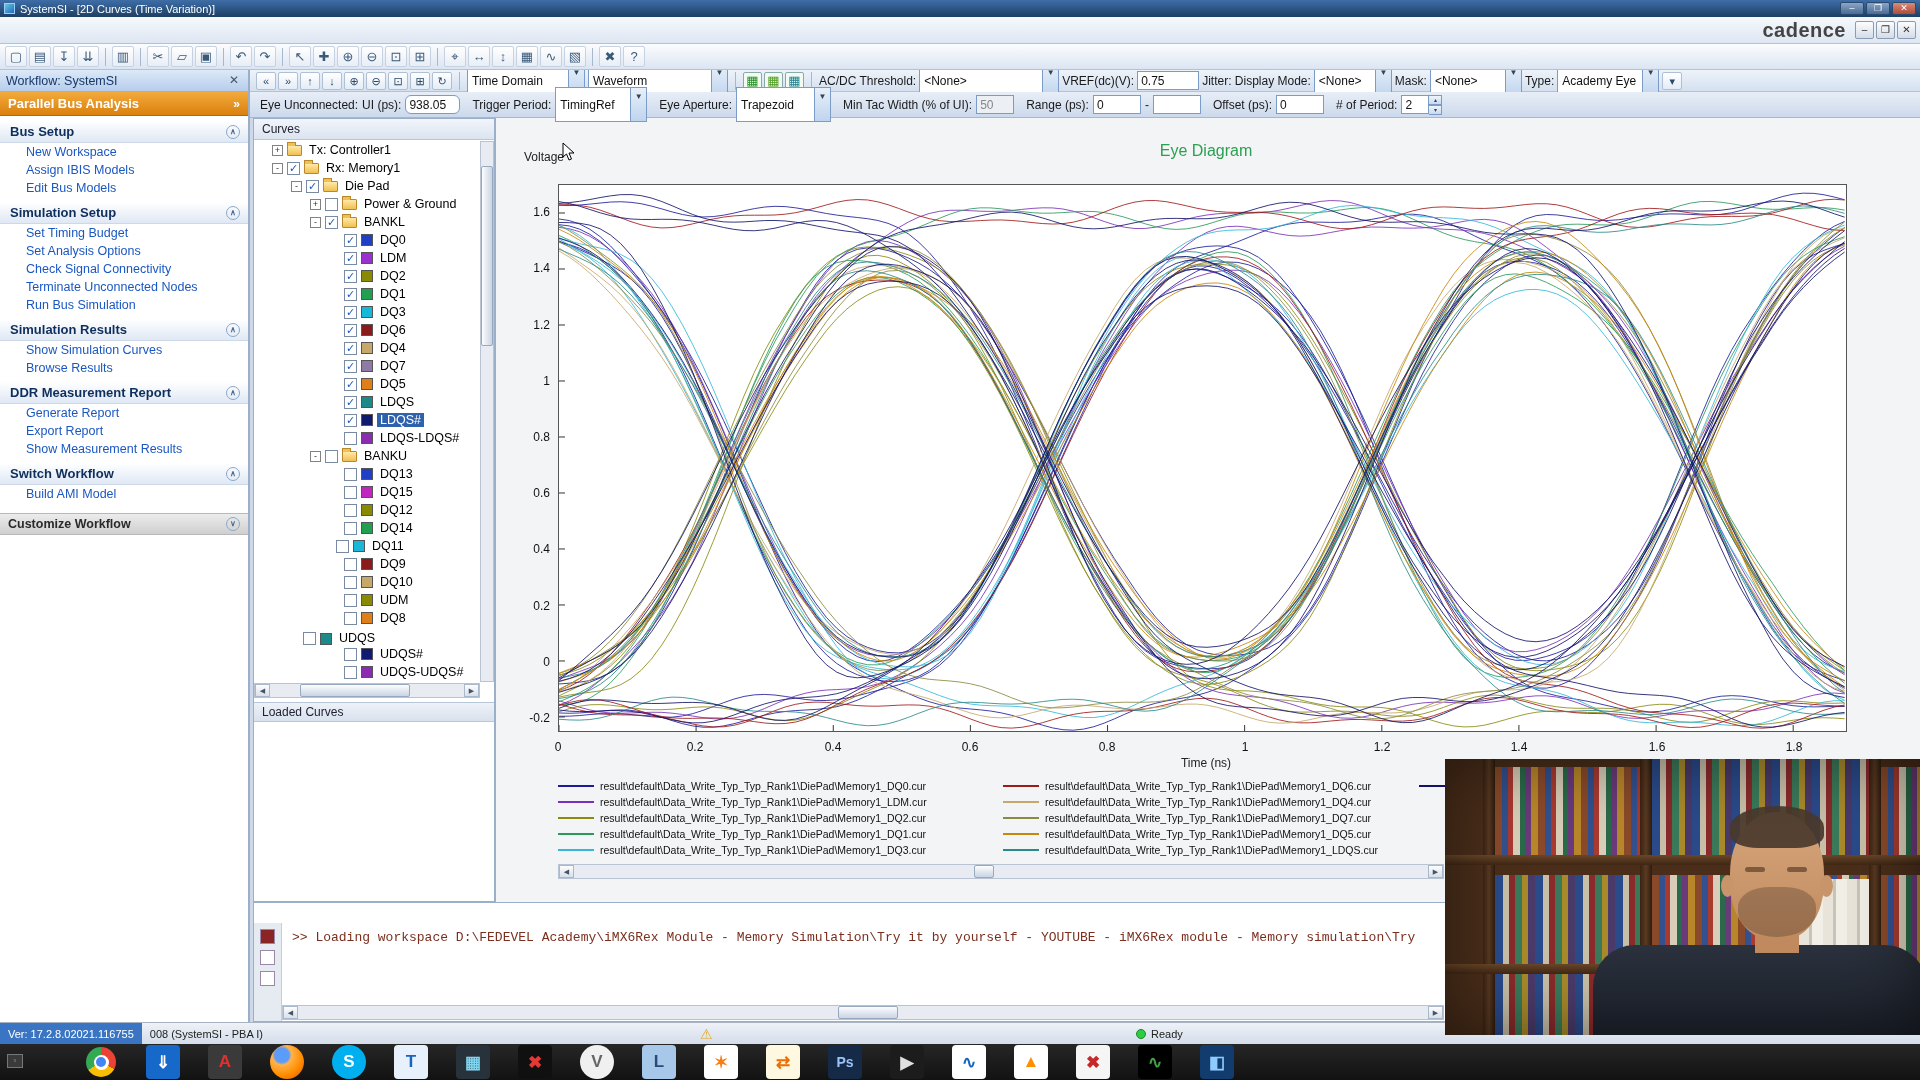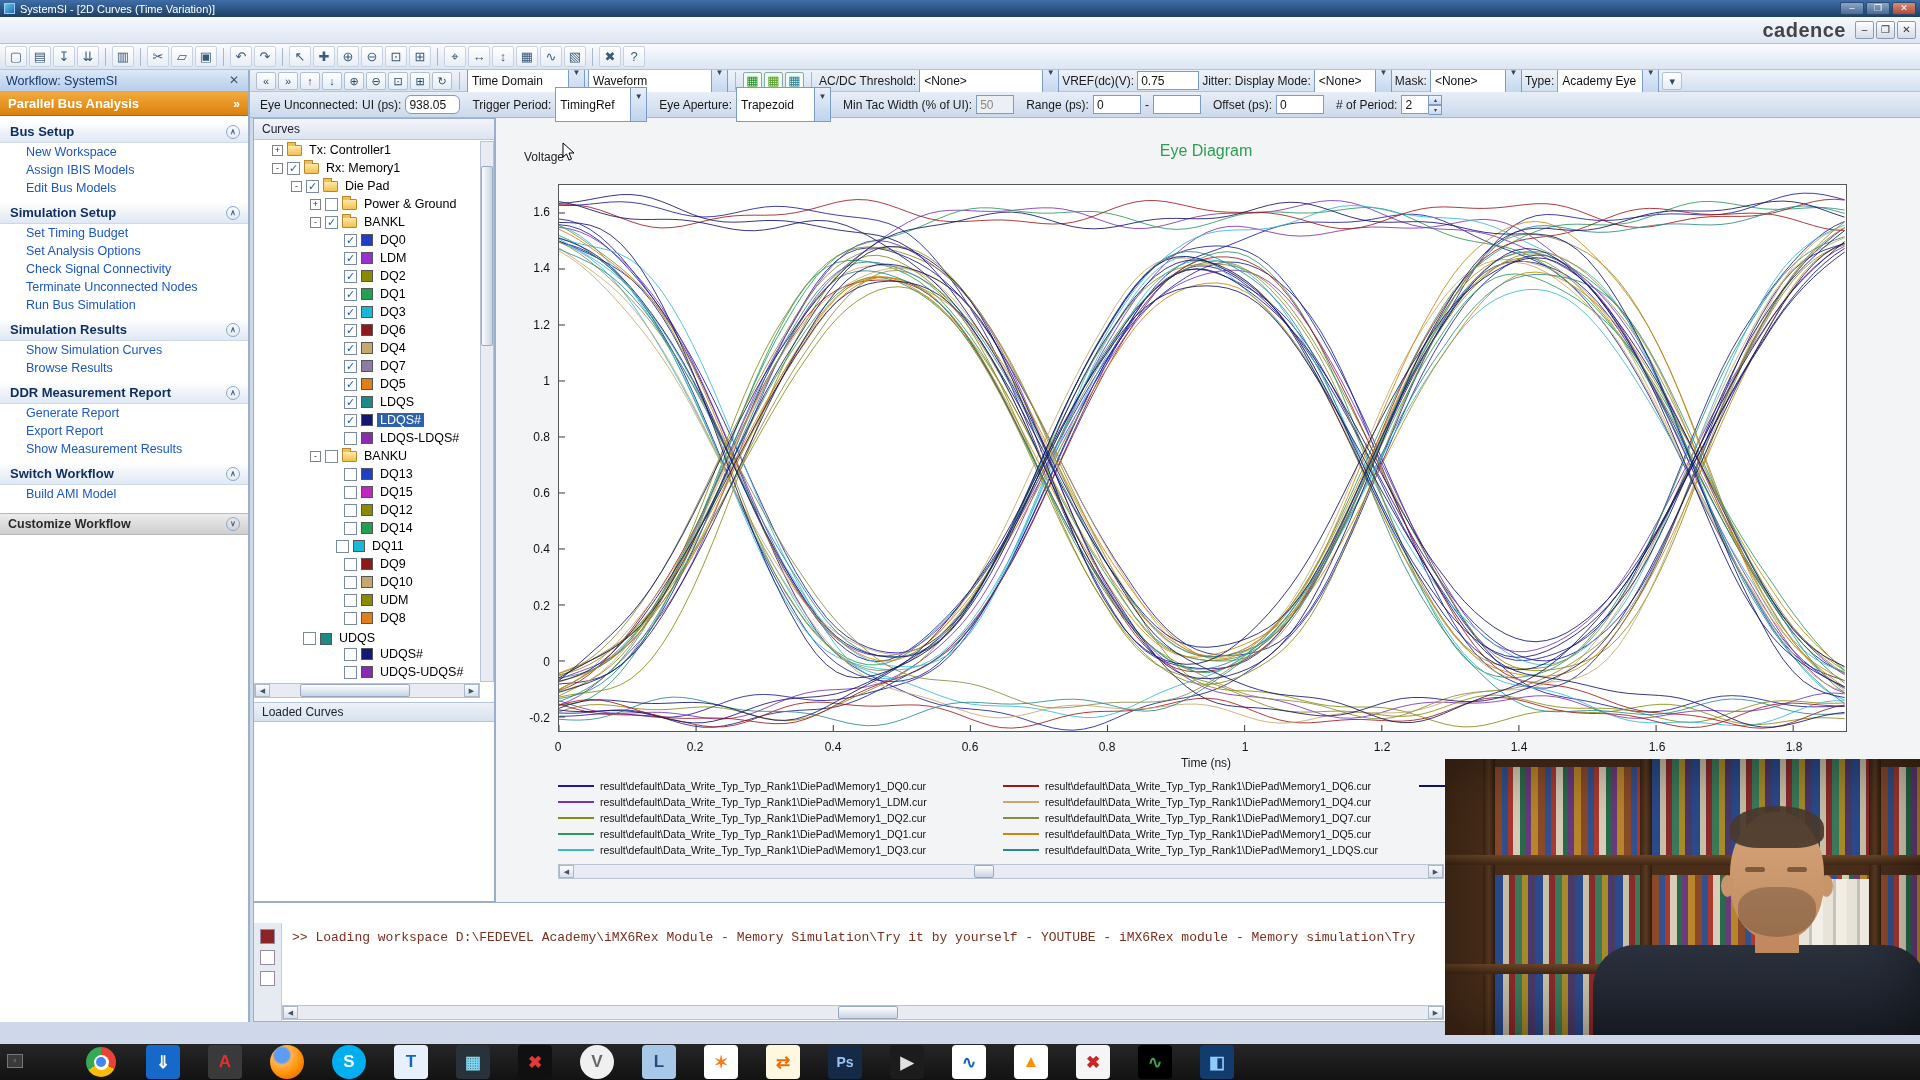--- a/index.html
+++ b/index.html
@@ -696,20 +696,29 @@
     <div class="out-text">&gt;&gt;  Loading workspace D:\FEDEVEL Academy\iMX6Rex Module - Memory Simulation\Try it by yourself - YOUTUBE - iMX6Rex module - Memory simulation\Try</div>
     <div class="sb-h" style="position:absolute;left:28px;bottom:1px;width:1162px">
       <span class="sb-a">◀</span>
       <span class="sb-track">
           <span class="sb-thumb" style="left:540px;width:60px"></span>
         </span>
       <span class="sb-a">▶</span>
     </div>
   </div>
 
+  <div class="statusbar">
+    <span class="st-ver">Ver: 17.2.8.02021.116755</span>
+    <span class="st-build">008 (SystemSI - PBA I)</span>
+    <span class="st-warn">⚠</span>
+    <span class="st-ready">
+      <span class="st-dot"></span>
+      <span>Ready</span>
+    </span>
+  </div>
 
   <div class="taskbar" id="taskbar">
     <span class="tk-mini">▫</span>
   <span class="tk-ico" style="left: 84px;">
         <span class="chrome-out">
           <span class="chrome-mid">
             <span class="chrome-in"></span>
           </span>
         </span>
       </span>

